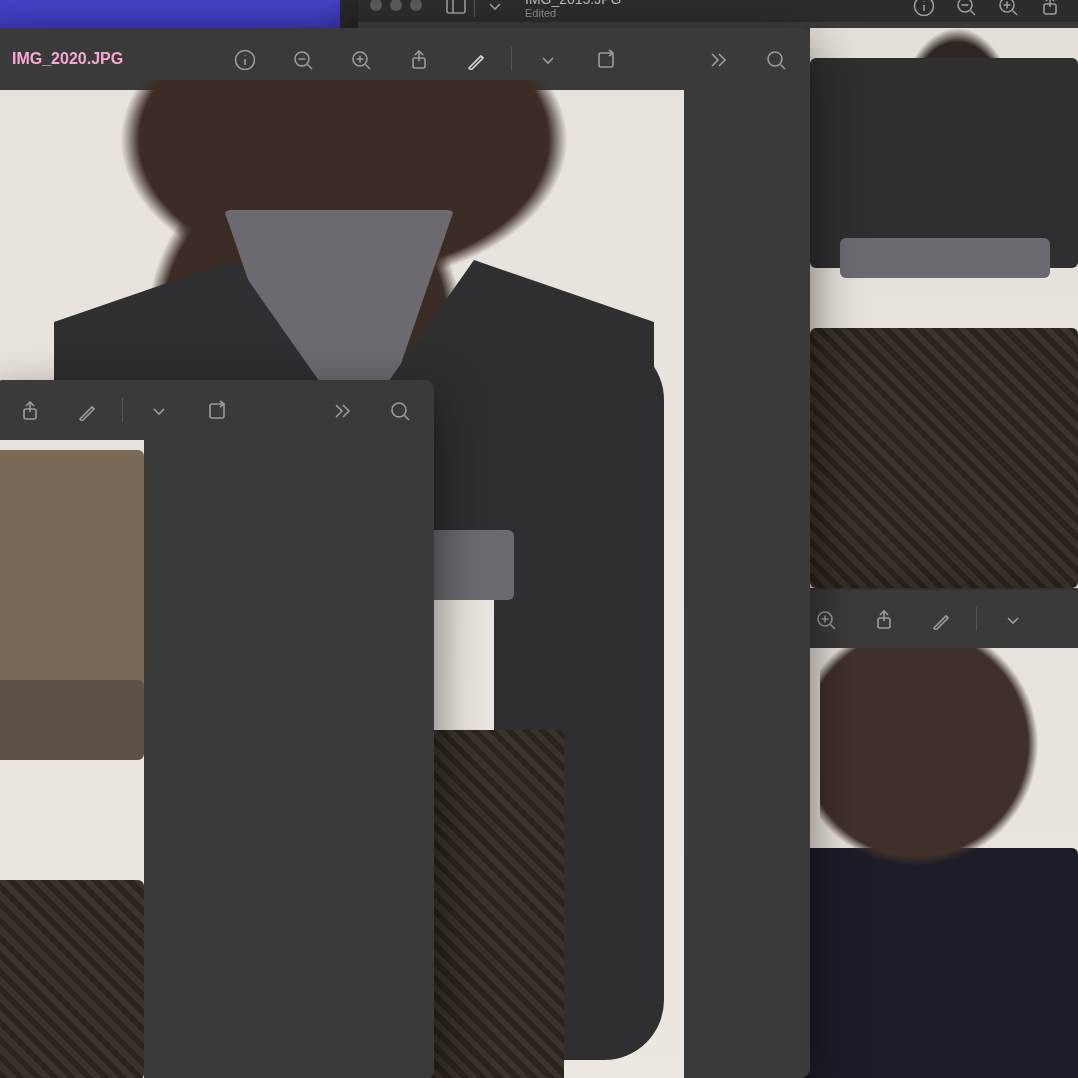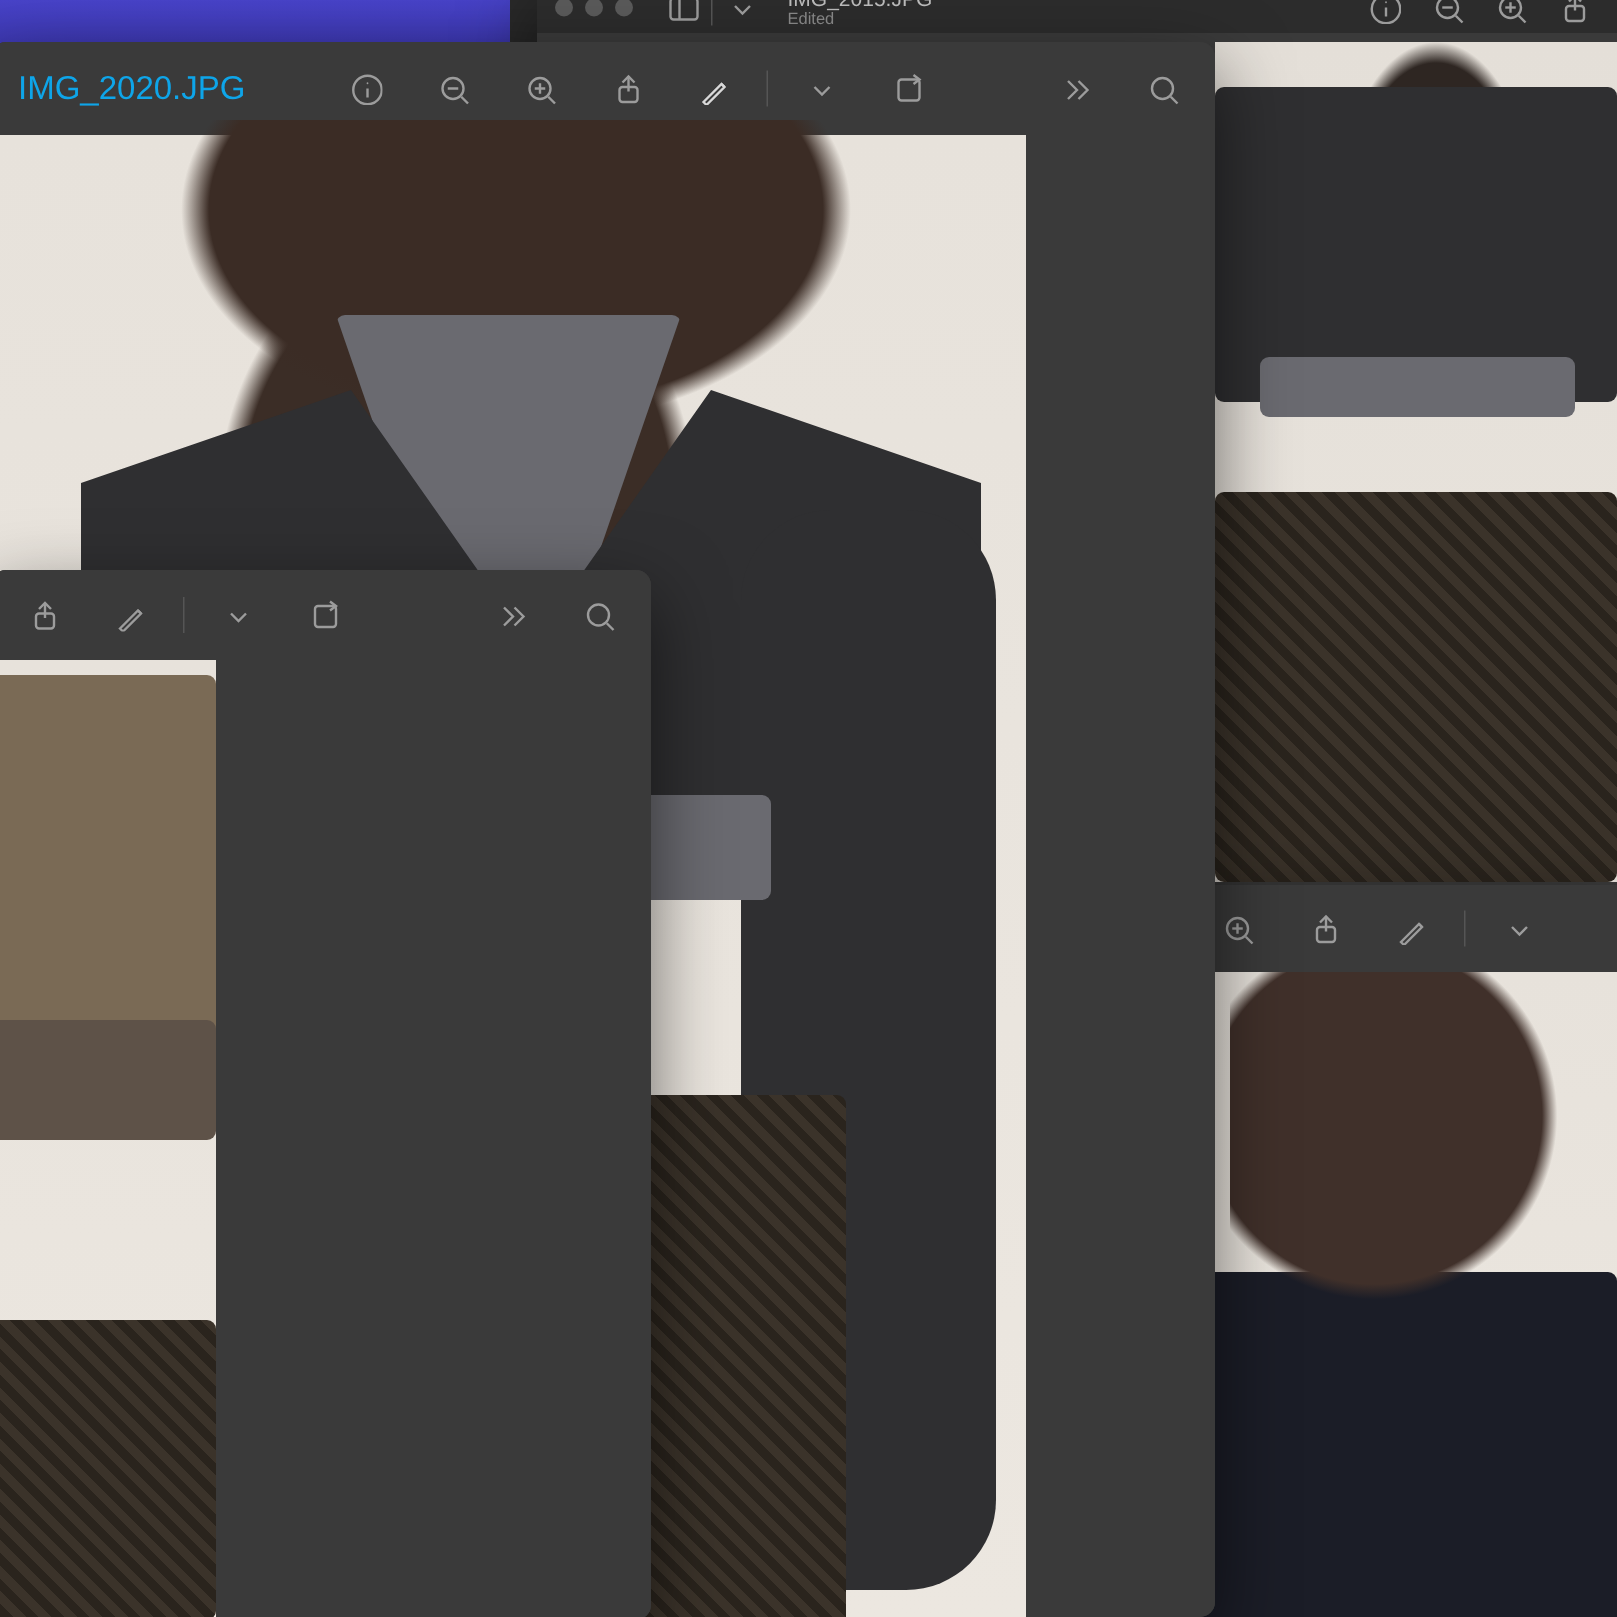--- a/index.html
+++ b/index.html
@@ -191,21 +191,21 @@
   </div>
   <div class="photo" style="position:absolute;left:0;top:58px;right:0;bottom:0">
     <div class="garment sweater" style="left:0;top:200px;width:100%;height:280px;background:#1b1d27"></div>
     <div style="position:absolute;left:30px;top:0;width:240px;height:240px;
          background:radial-gradient(circle at 40% 40%,#40302a 0%,#40302a 55%,transparent 60%)"></div>
   </div>
 </div>
 
 <div class="window" style="left:-6px;top:28px;width:816px;height:1050px">
   <div class="toolrow">
-    <span class="tb-title" style="font-size:22px;font-weight:400;color:#0ea5e9">IMG_2020.JPG</span>
+    <span class="tb-title" style="font-size:16px;font-weight:700;color:#f9a8d4">IMG_2020.JPG</span>
     <div class="spacer"></div>
     <div class="icon-btn" title="Info">
         <svg>
           <use href="#i-info"></use>
         </svg>
       </div>
     <div class="icon-btn" title="Zoom Out">
         <svg>
           <use href="#i-zoomout"></use>
         </svg>

